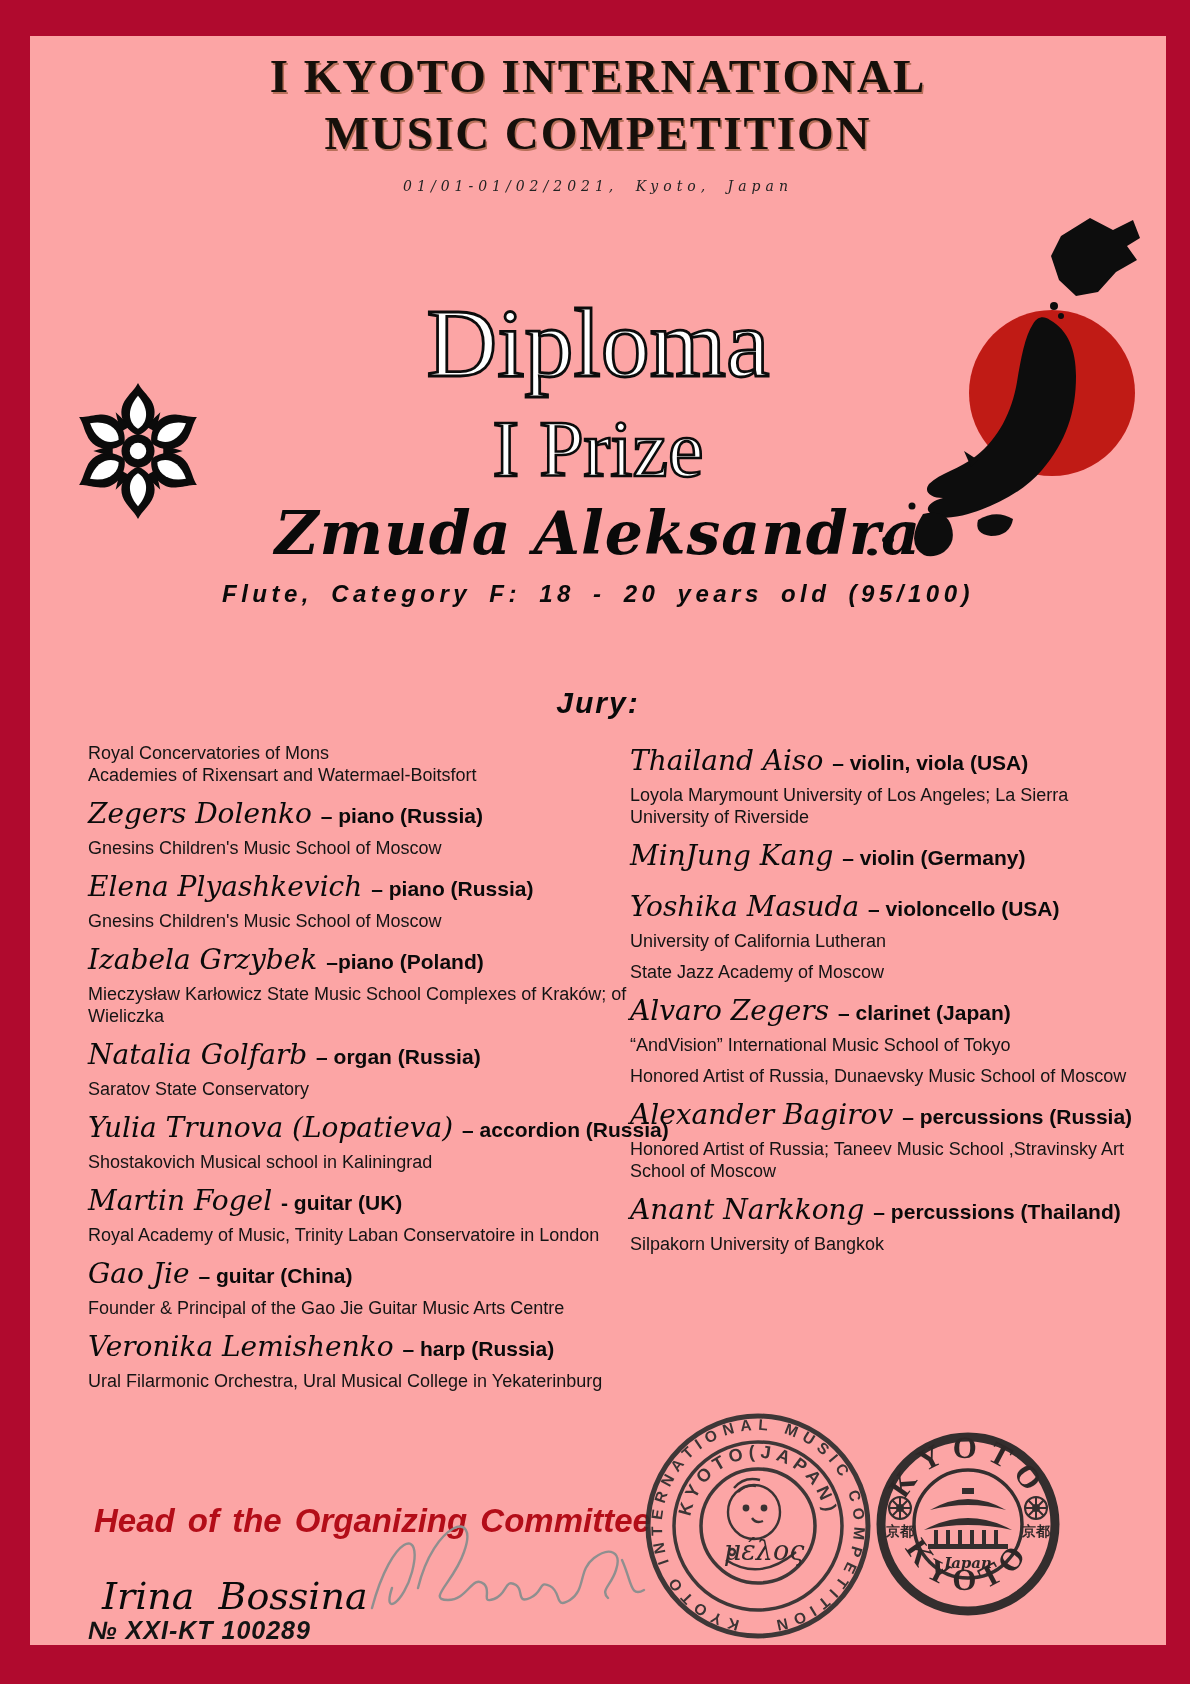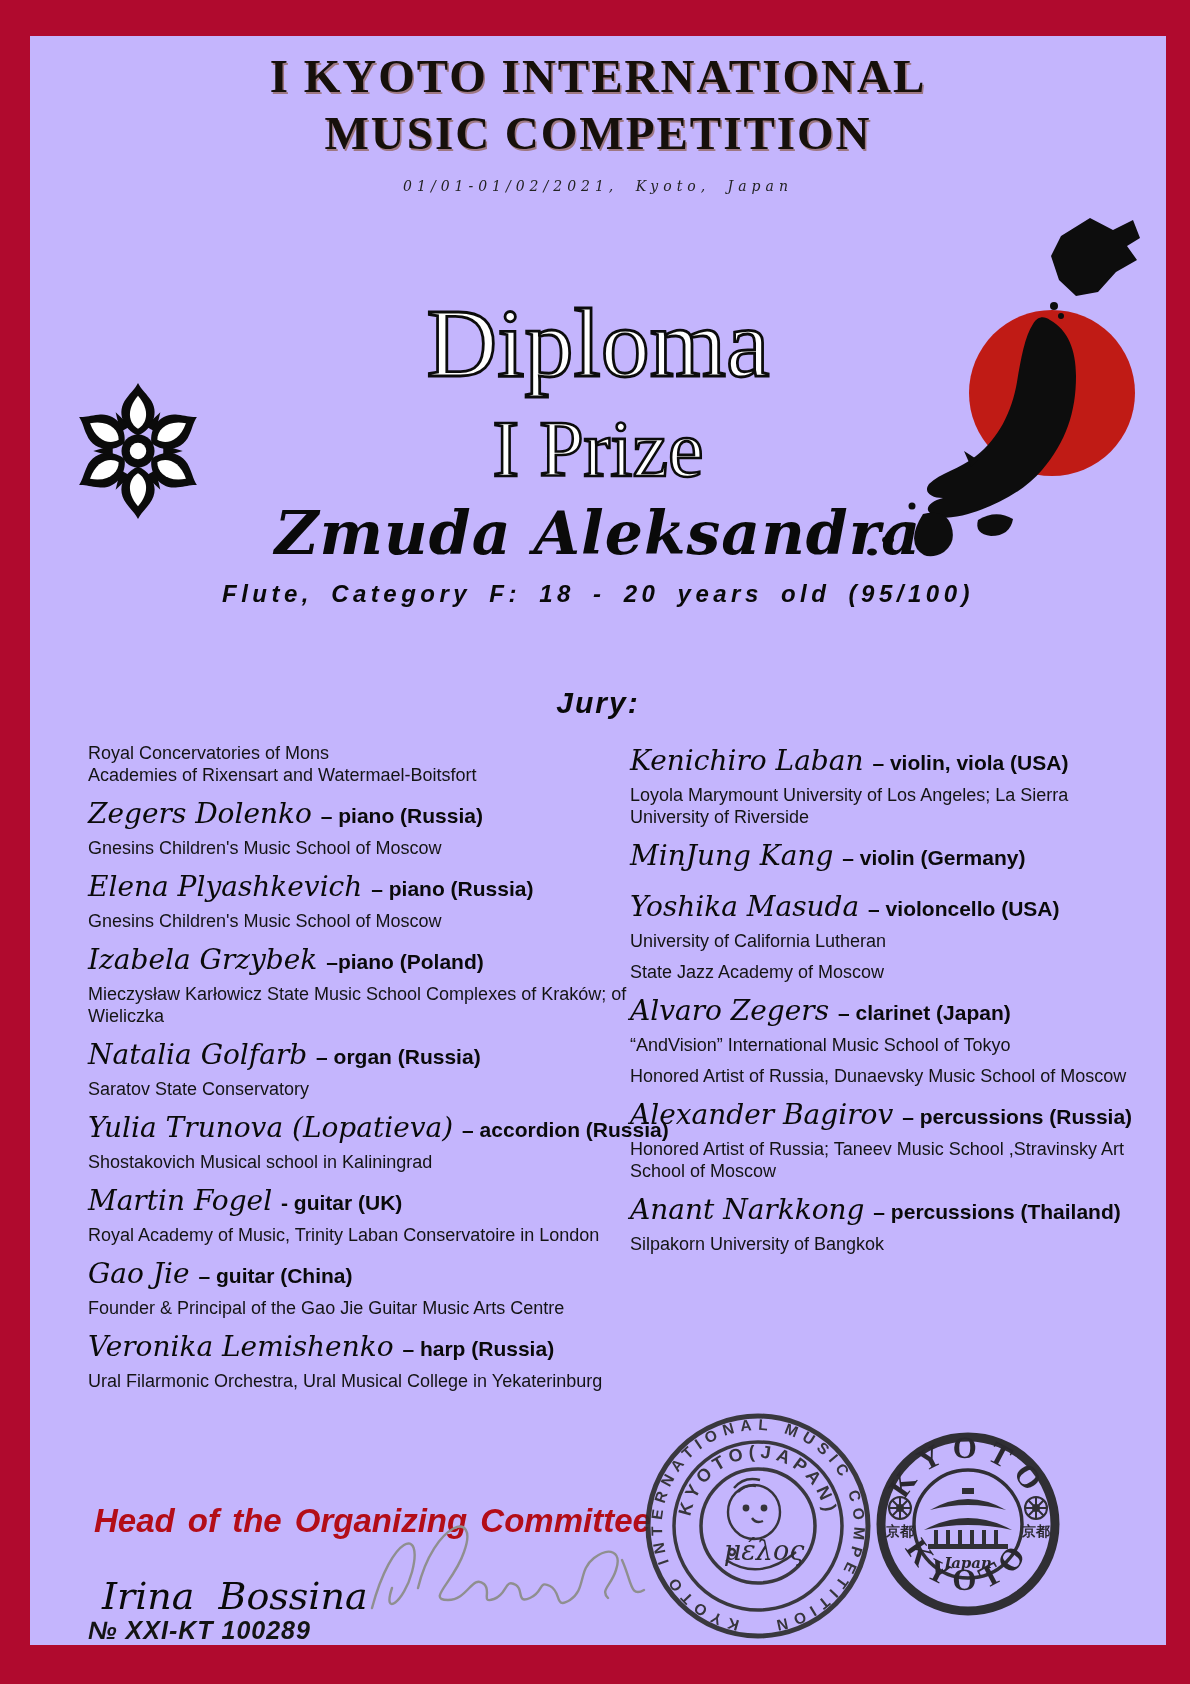--- a/index.html
+++ b/index.html
@@ -1,17 +1,17 @@
 <!DOCTYPE html>
 <html><head>
 <meta charset="utf-8">
 <style>
   html,body { margin:0; padding:0; background:#888; }
   .page {
-    position:relative; width:1190px; height:1684px; background:#c4b5fd;
+    position:relative; width:1190px; height:1684px; background:#fca5a5;
     border-style:solid; border-color:#b00a2e; border-width:36px 24px 39px 30px;
     box-sizing:border-box; overflow:hidden;
     font-family:"Liberation Sans", sans-serif; color:#111;
   }
   
   .title-block { position:absolute; top:12px; left:0; width:100%; text-align:center; }
   .title-line {
     font-family:"Liberation Serif", serif; font-weight:bold; font-size:47px;
     letter-spacing:2px; color:#16100b; line-height:57px;
     text-shadow:1.5px 1.5px 0 rgba(128,70,30,.55);
@@ -208,21 +208,21 @@
       <div class="jury-line">
         <span class="jury-name">Veronika Lemishenko </span>
         <span class="jury-role">– harp  (Russia)</span>
       </div>
       <div class="jury-desc">Ural Filarmonic Orchestra, Ural Musical College in Yekaterinburg</div>
     </div>
   </div>
   <div class="jury-col right">
     <div class="jury-entry">
       <div class="jury-line">
-        <span class="jury-name">Kenichiro Laban </span>
+        <span class="jury-name">Thailand Aiso </span>
         <span class="jury-role">– violin, viola (USA)</span>
       </div>
       <div class="jury-desc">Loyola Marymount University of Los Angeles;  La Sierra University of Riverside</div>
     </div>
 
     <div class="jury-entry">
       <div class="jury-line">
         <span class="jury-name">MinJung Kang </span>
         <span class="jury-role">– violin (Germany)</span>
       </div>

